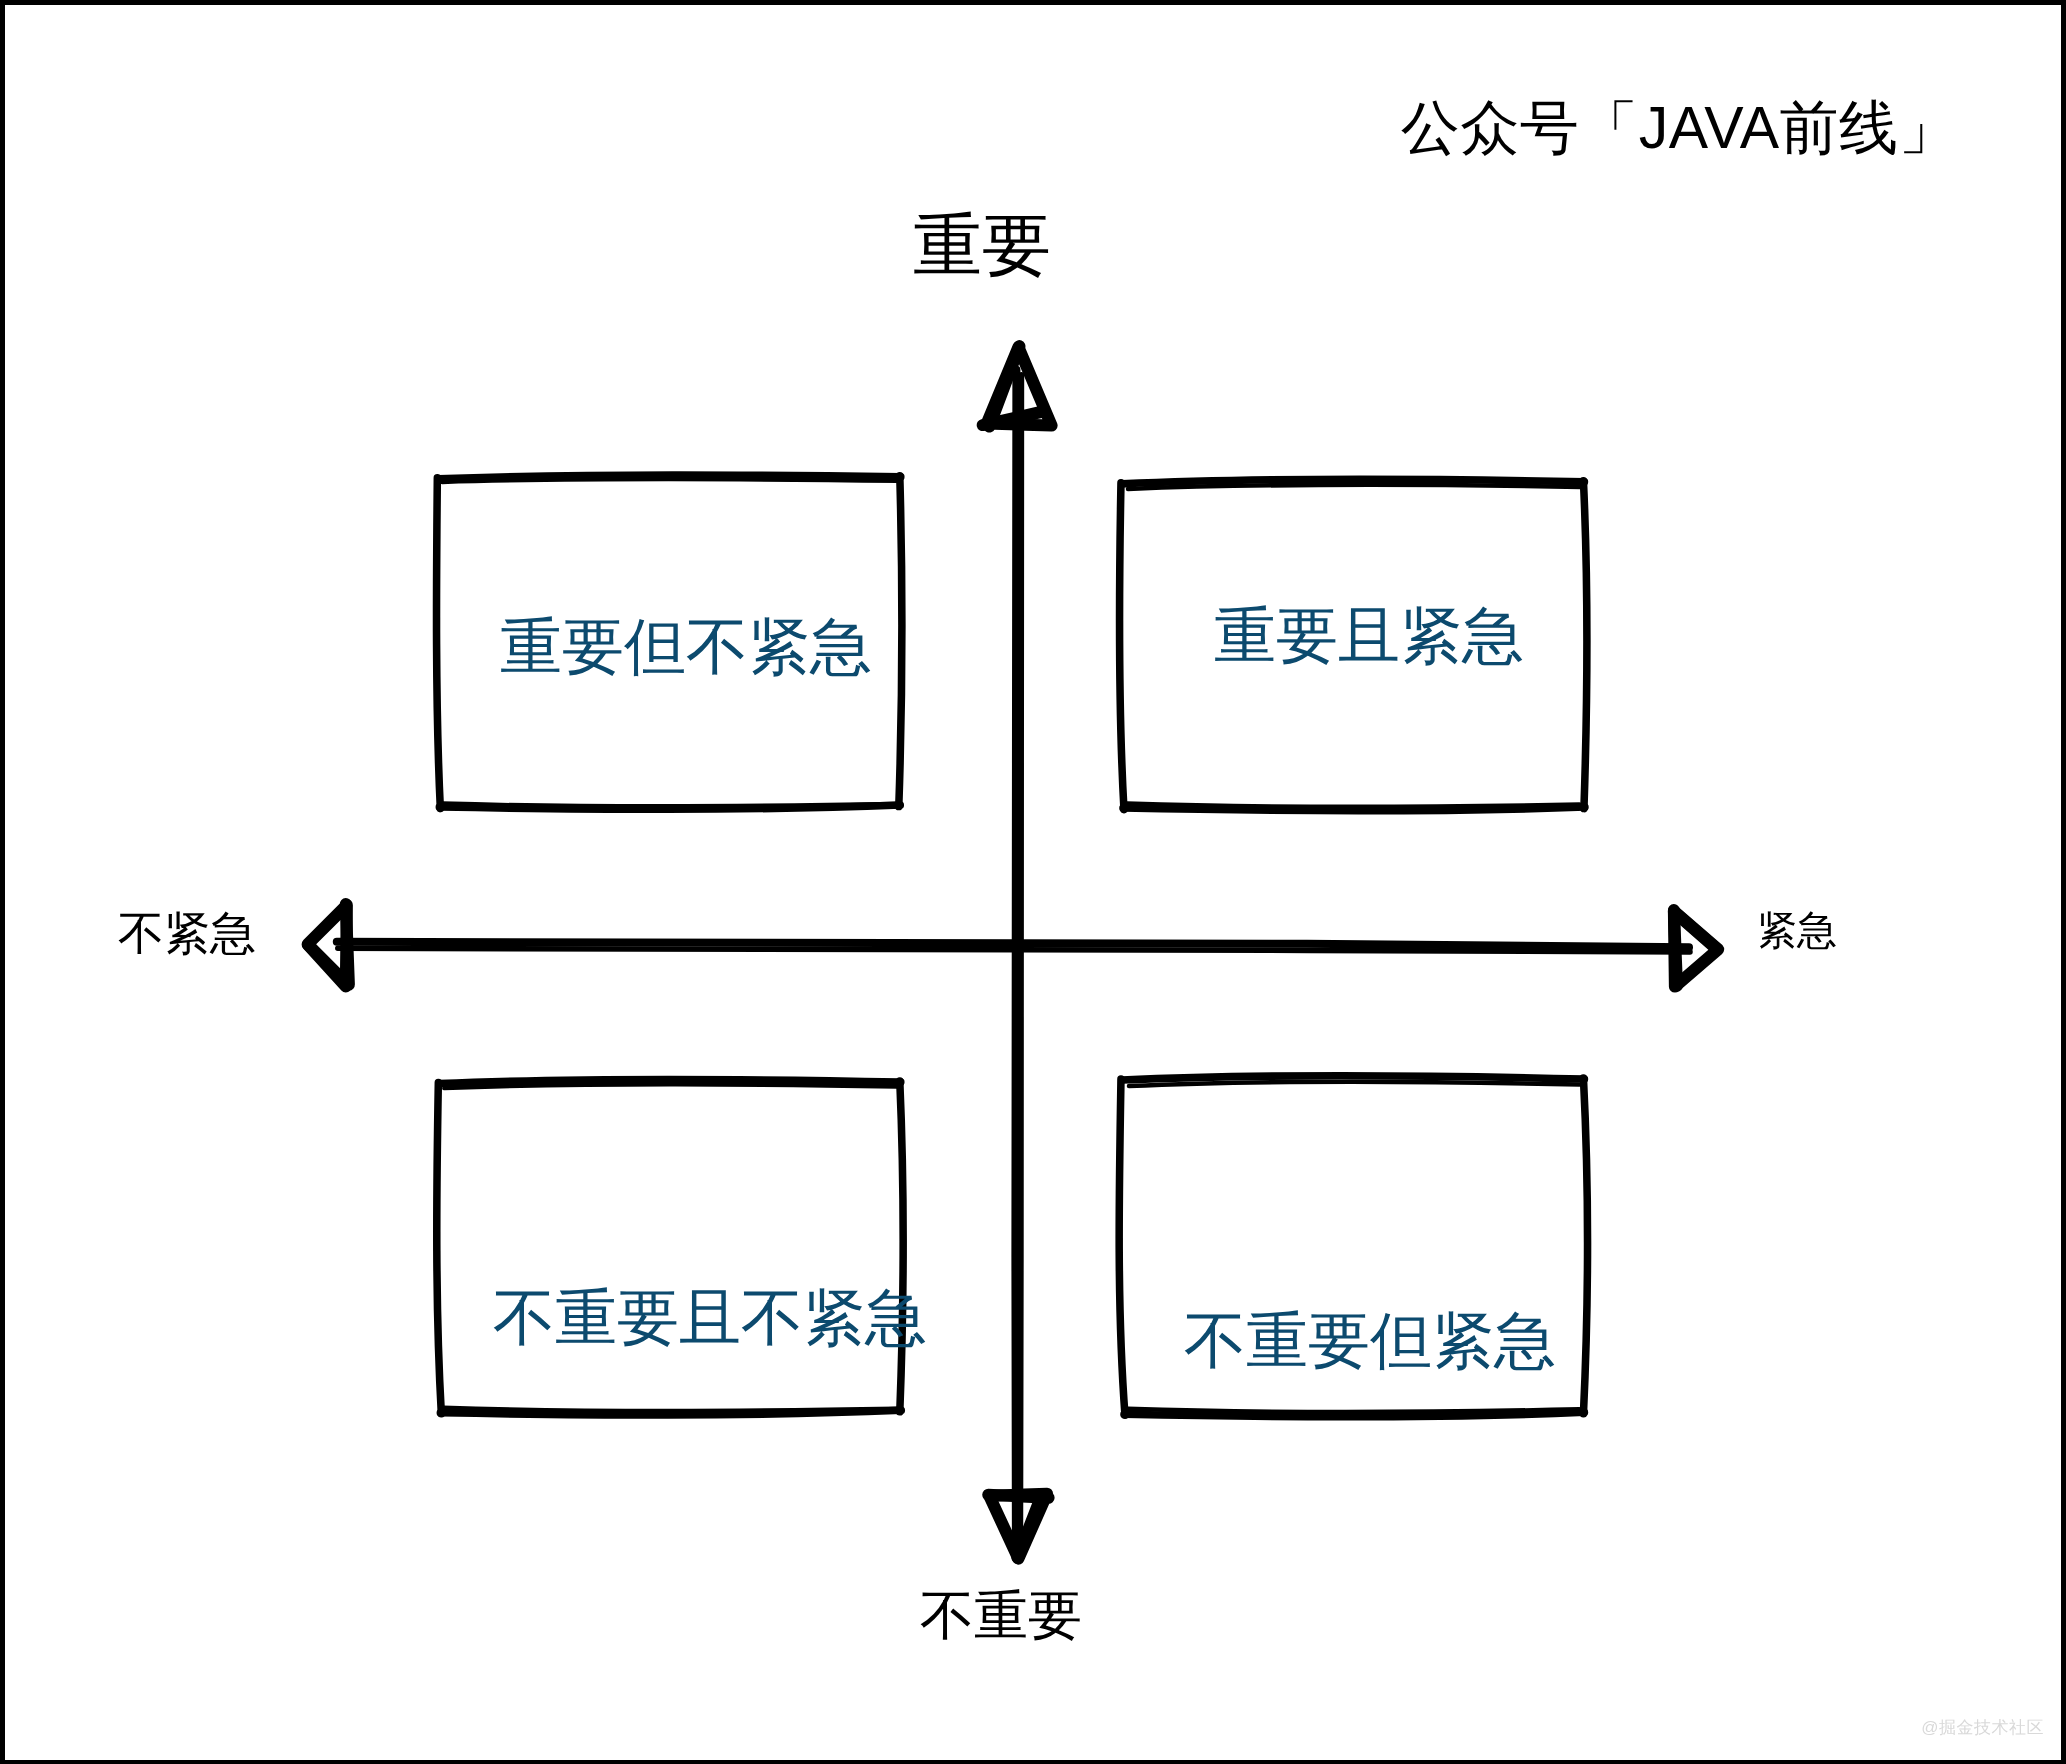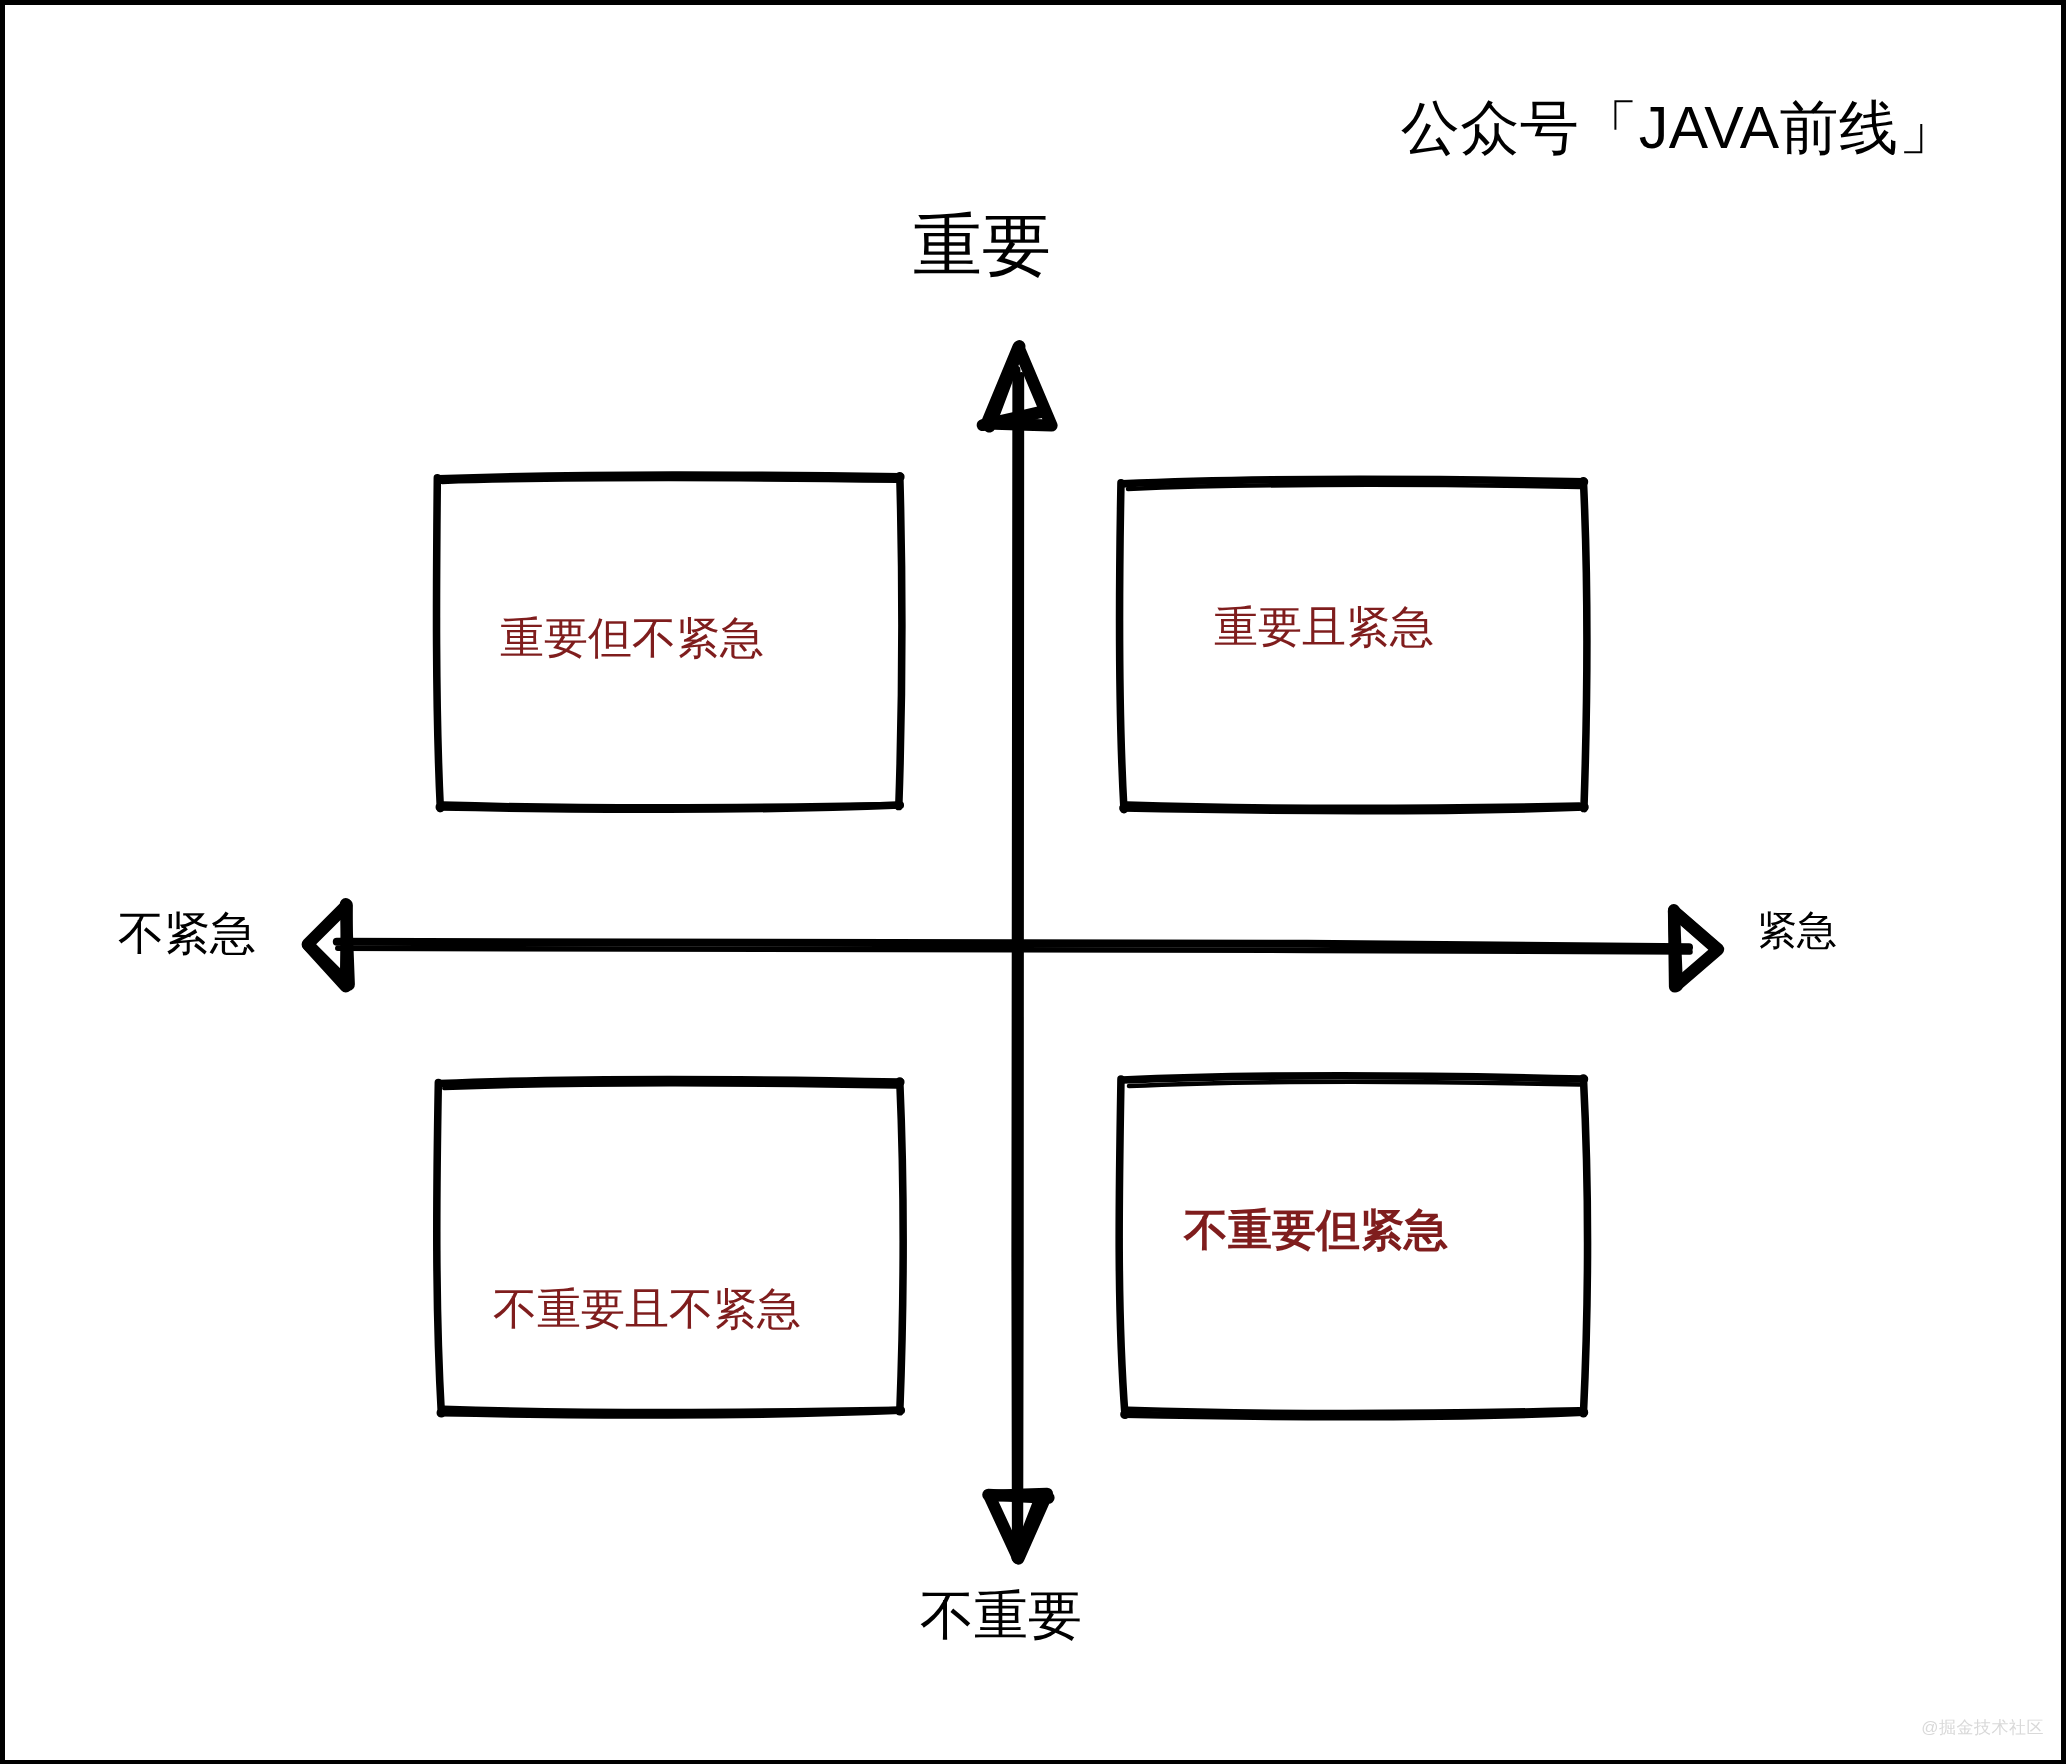--- a/index.html
+++ b/index.html
@@ -61,29 +61,29 @@
     top: 910px;
     font-size: 46px;
   }
   #axis-label-right {
     left: 1757px;
     top: 910px;
     font-size: 40px;
   }
   .quad-label {
     position: absolute;
-    color: #7f1d1d;
+    color: #0c4a6e;
     white-space: nowrap;
-    font-size: 44px;
+    font-size: 62px;
     line-height: 1;
   }
   #quad-label-0 { left: 500px;  top: 616px; }
   #quad-label-1 { left: 1214px; top: 605px; }
   #quad-label-2 { left: 493px;  top: 1252px; margin-top: 35px; }
-  #quad-label-3 { left: 1184px; top: 1208px; font-weight: bold; }
+  #quad-label-3 { left: 1184px; top: 1310px; }
 
   #corner-watermark {
     position: absolute;
     right: 22px;
     bottom: 26px;
     font-size: 17px;
     color: #d9d9d9;
     white-space: nowrap;
     letter-spacing: 0.5px;
   }

